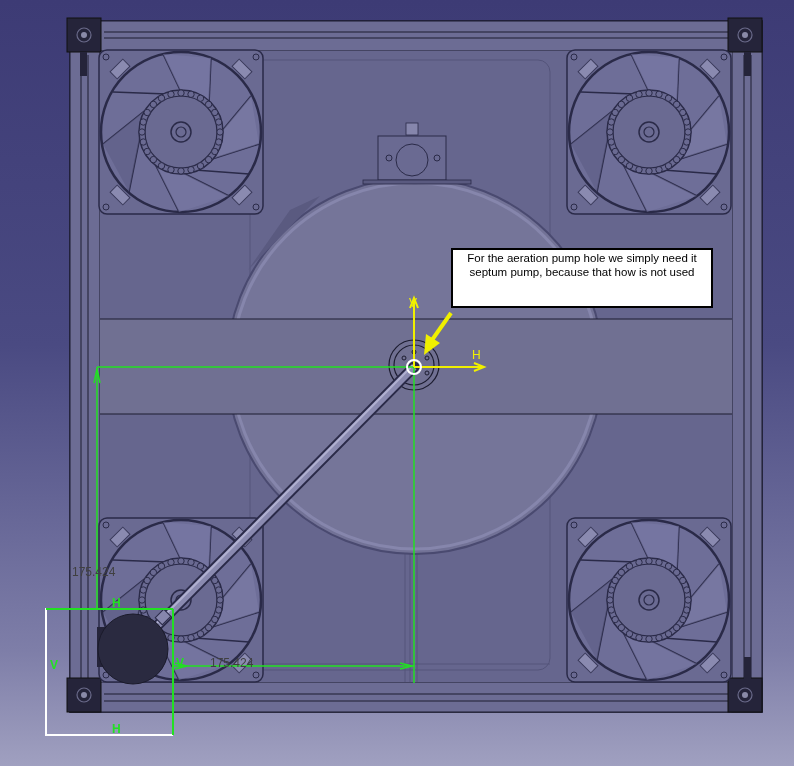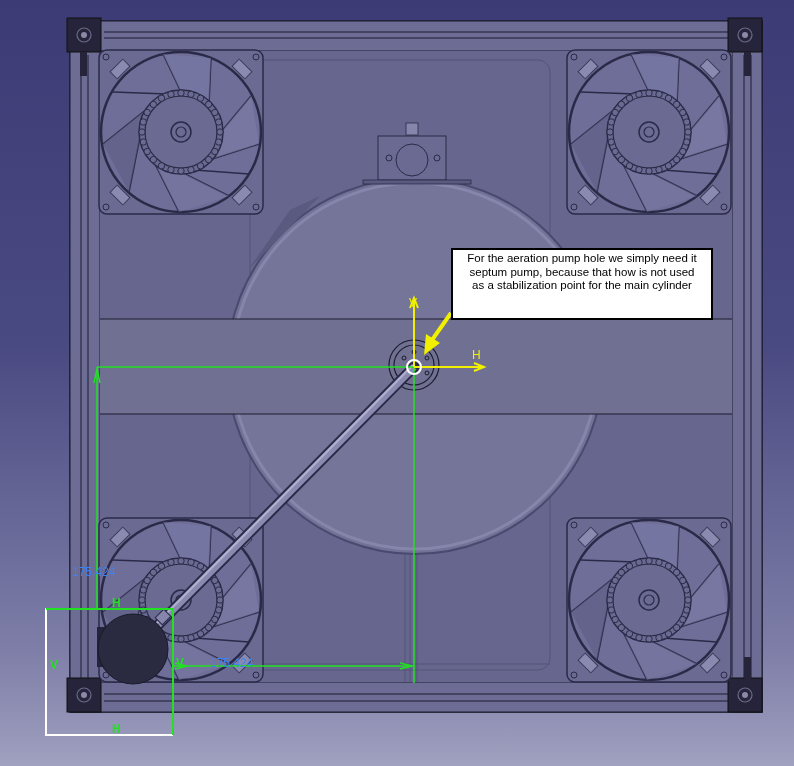--- a/index.html
+++ b/index.html
@@ -1,23 +1,23 @@
 <!DOCTYPE html>
 <html><head>
   <meta charset="utf-8">
   <style>
     html, body { margin: 0; padding: 0; }
     body { width: 794px; height: 766px; overflow: hidden; position: relative;
       background: linear-gradient(to bottom, #3d3b75 0%, #4a4a82 45%, #7e7ea8 85%, #a0a0c0 100%);
       font-family: "Liberation Sans", sans-serif; }
     #viewport { position: absolute; left: 0; top: 0; width: 794px; height: 766px; }
-    .annotation { position: absolute; left: 451px; top: 248px; width: 262px; height: 72px;
+    .annotation { position: absolute; left: 451px; top: 248px; width: 262px; height: 60px;
       background: #ffffff; border: 2px solid #000; box-sizing: border-box;
       font-size: 11.5px; line-height: 13.5px; color: #000; text-align: center; padding: 2px 3px; }
-    .dim-label { position: absolute; color: #3b82f6; font-size: 12px; font-family: "Liberation Sans", sans-serif; }
+    .dim-label { position: absolute; color: #404040; font-size: 12px; font-family: "Liberation Sans", sans-serif; }
     .axis-label { position: absolute; font-size: 12px; font-family: "Liberation Sans", sans-serif; }
   </style>
 </head>
 <body>
 
 <div id="viewport">
 <svg width="794" height="766" viewBox="0 0 794 766" xmlns="http://www.w3.org/2000/svg">
   <defs>
     <g id="fan">
       <rect x="-82" y="-82" width="164" height="164" rx="8" fill="#6a6a92" stroke="#2a2a48" stroke-width="1.5"></rect>
@@ -198,21 +198,20 @@
   <g>
     <line x1="451" y1="313" x2="432" y2="340" stroke="#f0f000" stroke-width="4"></line>
     <polygon points="424,355 426,334 440,343" fill="#f0f000"></polygon>
   </g>
 </svg>
 </div>
 
 <div class="annotation">
   <div>For the aeration pump hole we simply need it</div>
   <div>septum pump, because that how is not used</div>
-  <div>as a stabilization point for the main cylinder</div>
 </div>
 
 <div class="dim-label" style="left:72px; top:565px;">175.424</div>
 <div class="dim-label" style="left:210px; top:656px;">175.424</div>
 
 <div class="axis-label" style="left:409px; top:296px; color:#f0f000;">V</div>
 <div class="axis-label" style="left:472px; top:348px; color:#f0f000;">H</div>
 <div class="axis-label" style="left:50px; top:658px; color:#22e022; font-weight:bold;">V</div>
 <div class="axis-label" style="left:112px; top:596px; color:#22e022; font-weight:bold;">H</div>
 <div class="axis-label" style="left:112px; top:722px; color:#22e022; font-weight:bold;">H</div>

